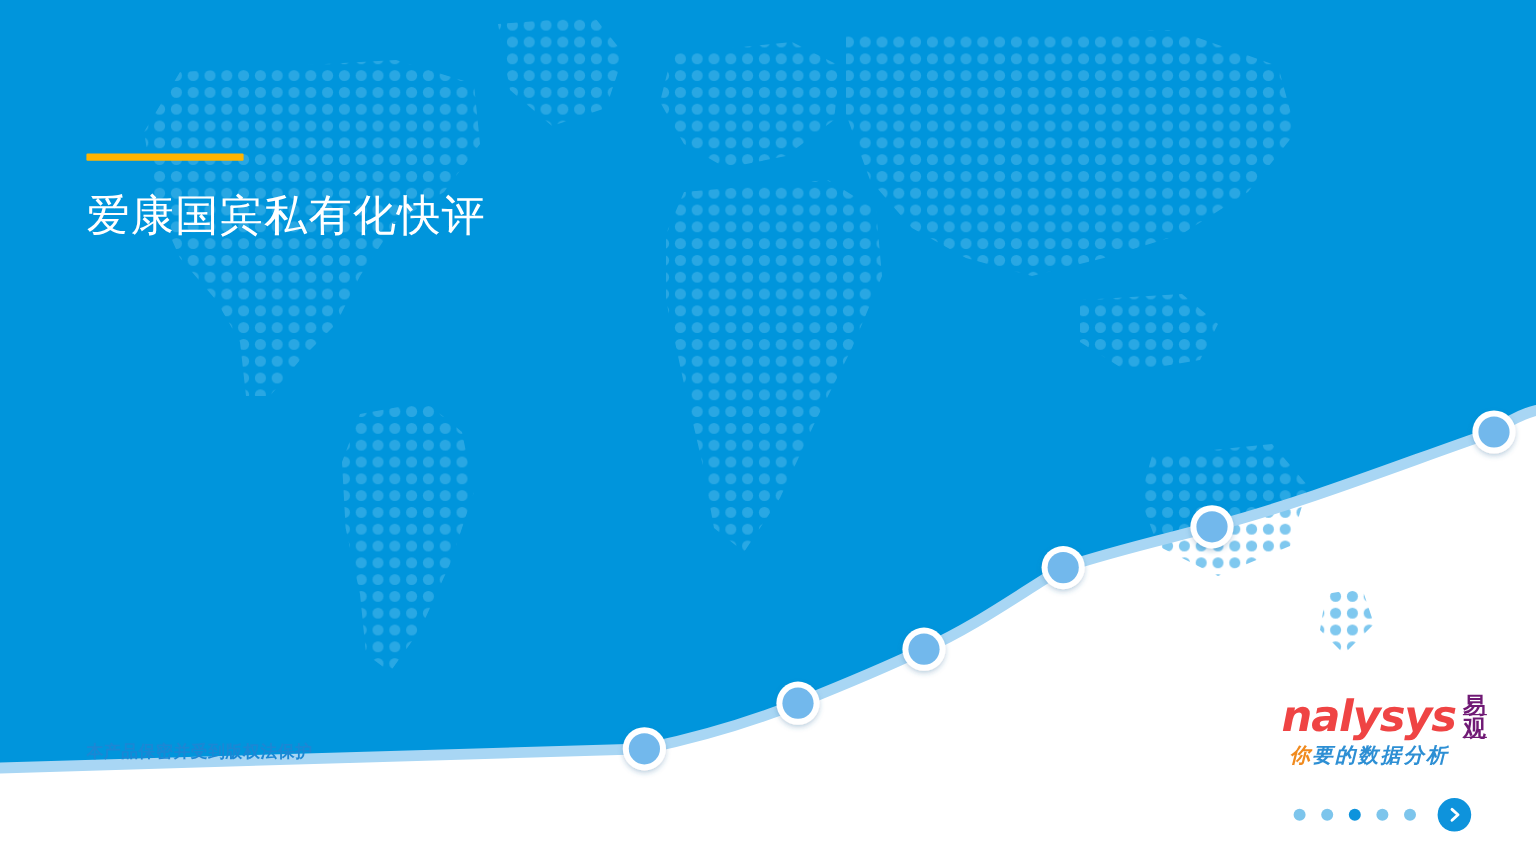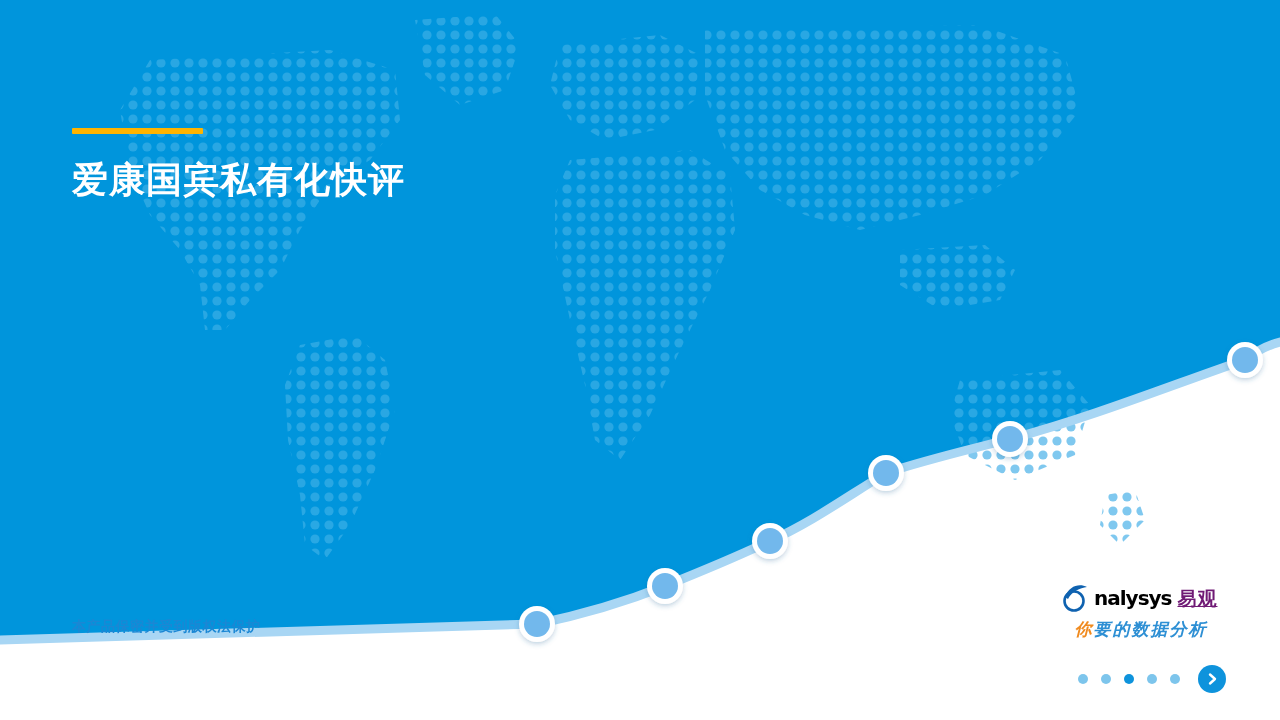--- a/index.html
+++ b/index.html
@@ -45,21 +45,21 @@
   }
   .title-rule {
     width: 131px;
     height: 6px;
     background: #FFB400;
     margin: 24px 0 0 0;
     border-radius: 1px;
   }
   .sub-title {
     font-size: 36px;
-    font-weight: bold;
+    font-weight: normal;
     color: #ffffff;
     letter-spacing: 1px;
     margin: 22px 0 17px 0;
     white-space: nowrap;
   }
 
   
   .footer-note {
     position: absolute;
     left: 72px;
@@ -92,23 +92,24 @@
     display: flex;
     align-items: center;
     justify-content: flex-start;
     gap: 6px;
     height: 30px;
   }
   .brand-mark {
     display: block;
   }
   .brand-word {
-    font-size: 20px;
-    font-weight: bold;
-    color: #000000;
+    font-size: 36px;
+    font-weight: bold;
+    font-style: italic;
+    color: #ef4444;
     letter-spacing: -1px;
     line-height: 1;
     font-family: "DejaVu Sans", sans-serif;
   }
   .brand-cn {
     font-size: 19px;
     font-weight: bold;
     color: #701a75;
     line-height: 1;
     letter-spacing: 1px;

